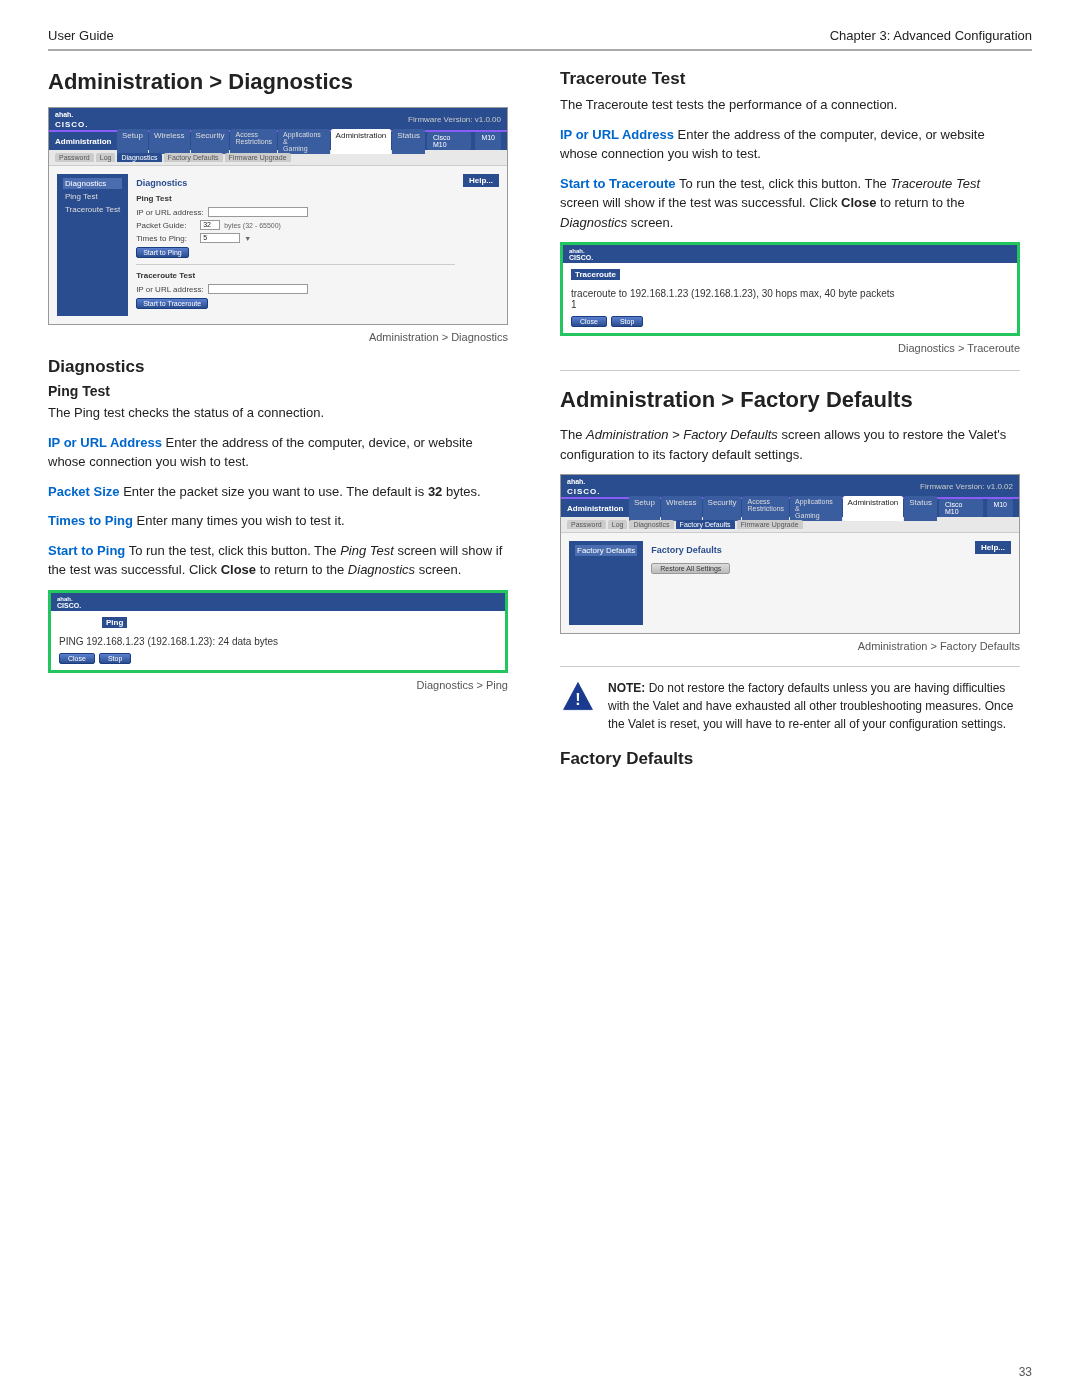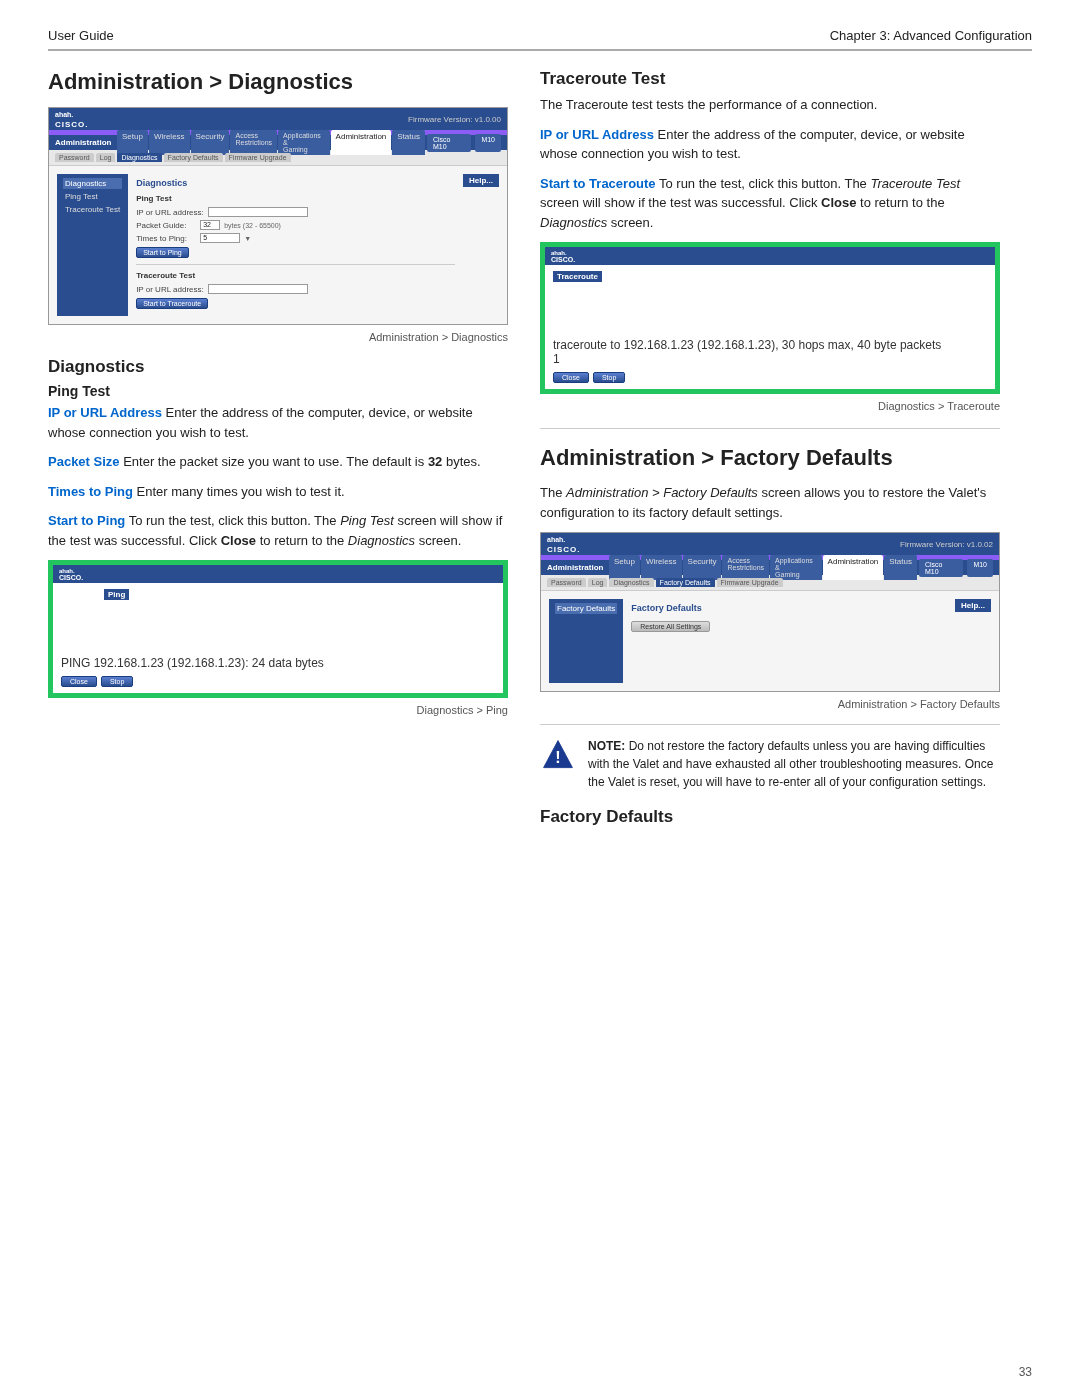--- a/index.html
+++ b/index.html
@@ -23,21 +23,21 @@
       display: flex;
       justify-content: space-between;
       align-items: flex-end;
       border-bottom: 2px solid #aaa;
       padding-bottom: 6px;
       margin-bottom: 18px;
     }
     
     .columns {
       display: flex;
-      gap: 32px;
+      gap: 52px;
     }
     .col-left {
       flex: 1;
       max-width: 460px;
     }
     .col-right {
       flex: 1;
       max-width: 460px;
     }
     
@@ -96,21 +96,21 @@
       color: #ccc;
       font-size: 8px;
     }
     .rs-nav {
       background: #2a4d8f;
       display: flex;
       align-items: center;
       height: 20px;
       padding: 0 6px;
       gap: 2px;
-      border-top: 5px solid #8b5cf6;
+      border-top: 2px solid #8b5cf6;
     }
     .rs-nav-left {
       color: #fff;
       font-size: 9px;
       font-weight: bold;
       min-width: 60px;
     }
     .rs-nav-tabs {
       display: flex;
       gap: 1px;
@@ -218,21 +218,21 @@
       font-size: 8px;
       font-weight: bold;
       padding: 2px 6px;
       min-width: 30px;
       text-align: center;
       margin-left: auto;
       align-self: flex-start;
     }
     
     .ping-result-screenshot {
-      border: 5px solid #22c55e;
+      border: 3px solid #22c55e;
       margin-bottom: 6px;
       background: #f0f0f0;
       font-size: 10px;
     }
     .prs-topbar {
       background: #2a4d8f;
       height: 18px;
       display: flex;
       align-items: center;
       padding: 0 6px;
@@ -247,24 +247,23 @@
     .prs-section-label {
       background: #2a4d8f;
       color: #fff;
       font-size: 8px;
       font-weight: bold;
       padding: 1px 4px;
       margin-bottom: 4px;
       display: inline-block;
     }
     .prs-text {
-      font-size: 12px;
+      font-size: 10px;
       color: #333;
       margin-bottom: 6px;
-      margin-top: 48px;
     }
     .prs-buttons {
       display: flex;
       gap: 4px;
     }
     .prs-btn {
       background: linear-gradient(to bottom, #5a7fd0, #2a4d8f);
       color: #fff;
       font-size: 7px;
       border: 1px solid #1a3d7f;
@@ -405,20 +404,21 @@
             </div>
           </div>
           <div class="rs-help">Help...</div>
         </div>
       </div>
       <div class="caption">Administration &gt; Diagnostics</div>
 
       <div class="section-title-small">Diagnostics</div>
 
       <div class="sub-section-title">Ping Test</div>
+      <p class="body-text">The Ping test checks the status of a connection.</p>
 
       <p class="body-text">
         <span class="term">IP or URL Address</span><span> Enter the address of the computer, device, or website whose connection you wish to test.</span>
       </p>
 
       <p class="body-text">
         <span class="term">Packet Size</span><span> Enter the packet size you want to use. The default is </span><strong>32</strong><span> bytes.</span>
       </p>
 
       <p class="body-text">

